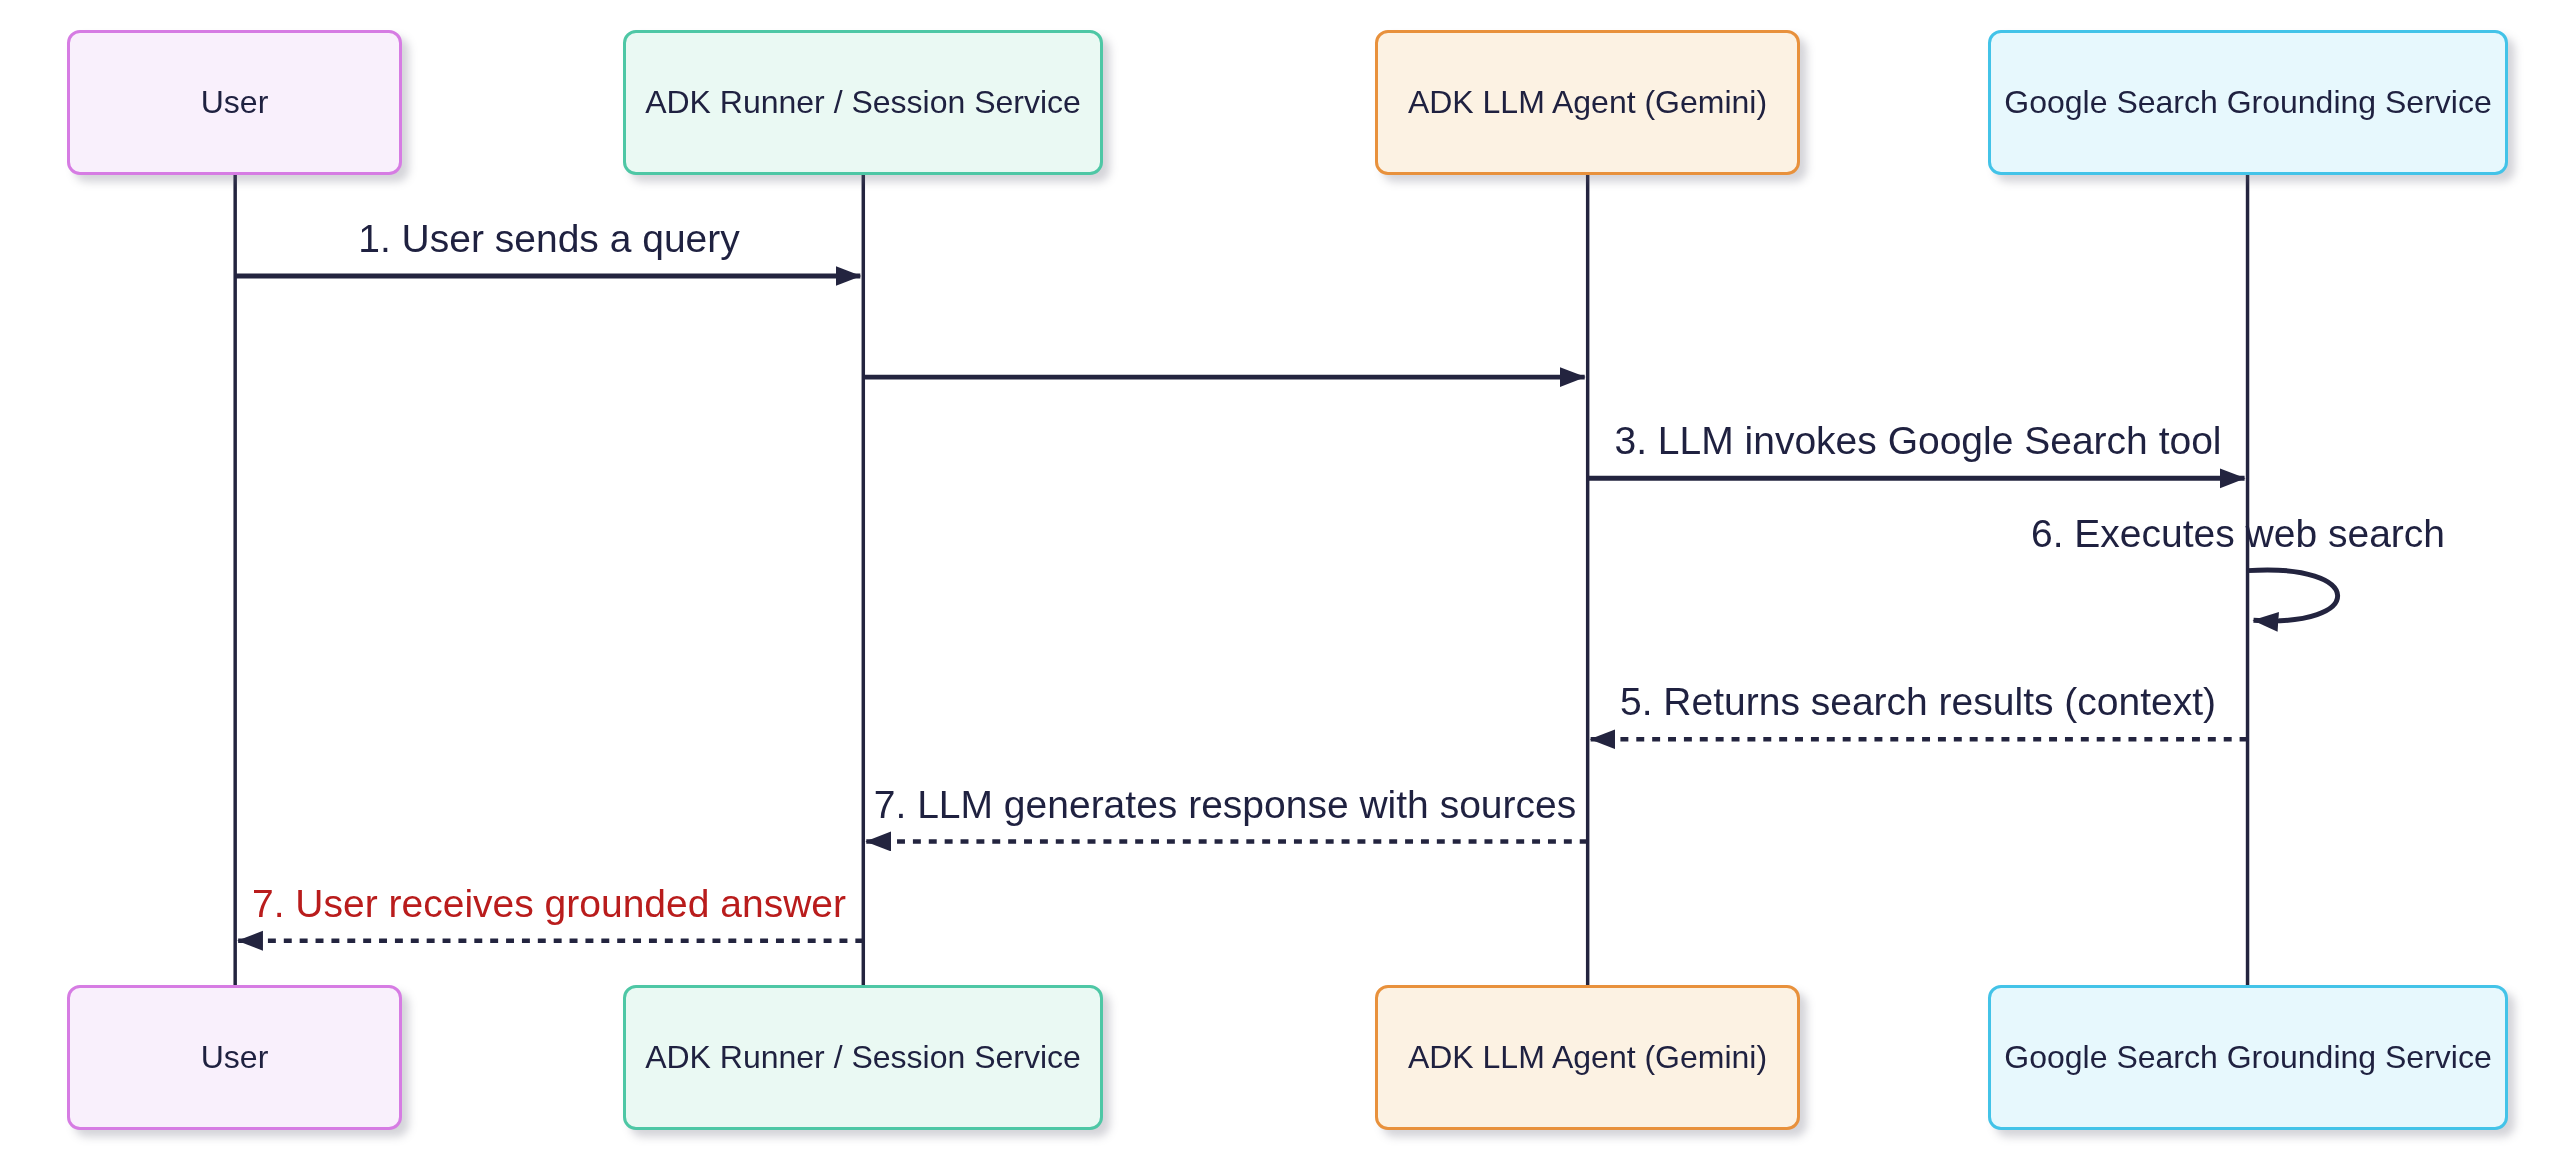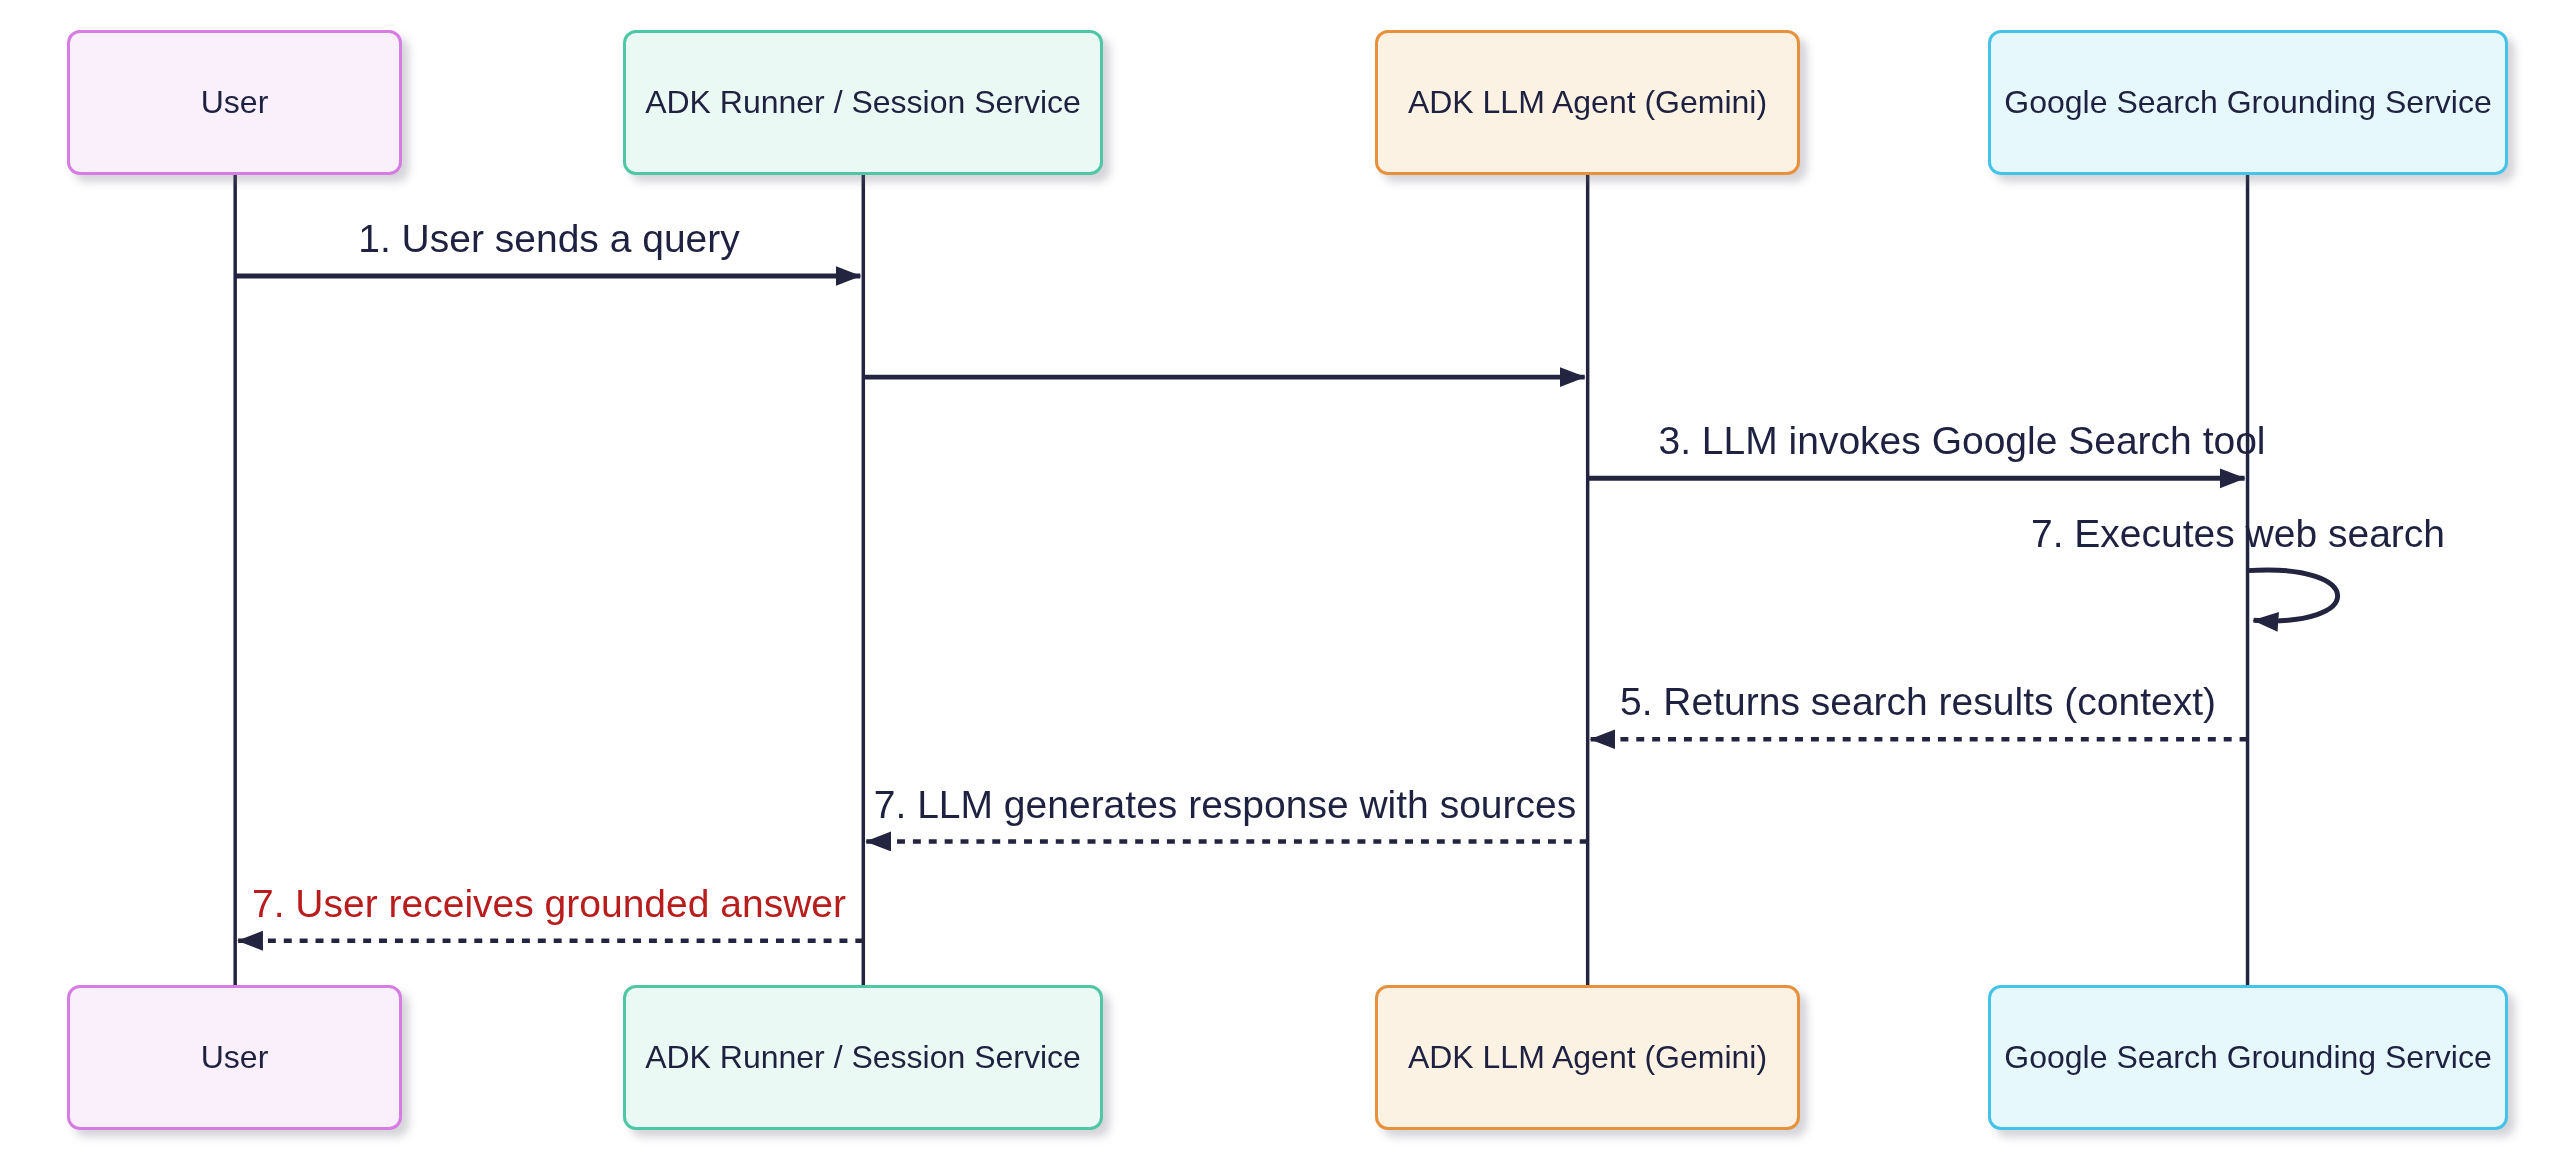--- a/index.html
+++ b/index.html
@@ -89,20 +89,20 @@
       <span>ADK Runner / Session Service</span>
     </div>
   <div class="actor-box" style="left: 1375px; top: 985px; width: 425px; height: 145px; background: rgb(252, 242, 227); border-color: rgb(232, 145, 60); color: rgb(31, 33, 64);">
       <span>ADK LLM Agent (Gemini)</span>
     </div>
   <div class="actor-box" style="left: 1988px; top: 985px; width: 520px; height: 145px; background: rgb(231, 248, 253); border-color: rgb(67, 195, 232); color: rgb(31, 33, 64);">
       <span>Google Search Grounding Service</span>
     </div>
 
   <div class="msg-label" style="left: 549px; top: 262px; color: rgb(31, 33, 64);">1. User sends a query</div>
-  <div class="msg-label" style="left: 1918px; top: 464px; color: rgb(31, 33, 64); margin-left: 44px;">3. LLM invokes Google Search tool</div>
-  <div class="msg-label" style="left: 2238px; top: 557px; color: rgb(31, 33, 64);">7. Executes web search</div>
+  <div class="msg-label" style="left: 1918px; top: 464px; color: rgb(31, 33, 64);">3. LLM invokes Google Search tool</div>
+  <div class="msg-label" style="left: 2238px; top: 557px; color: rgb(31, 33, 64);">6. Executes web search</div>
   <div class="msg-label" style="left: 1918px; top: 725px; color: rgb(31, 33, 64);">5. Returns search results (context)</div>
   <div class="msg-label" style="left: 1225px; top: 828px; color: rgb(31, 33, 64);">7. LLM generates response with sources</div>
   <div class="msg-label" style="left: 549px; top: 927px; color: #b91c1c;">7. User receives grounded answer</div>
 
 </div>
 
 
 </body></html>

